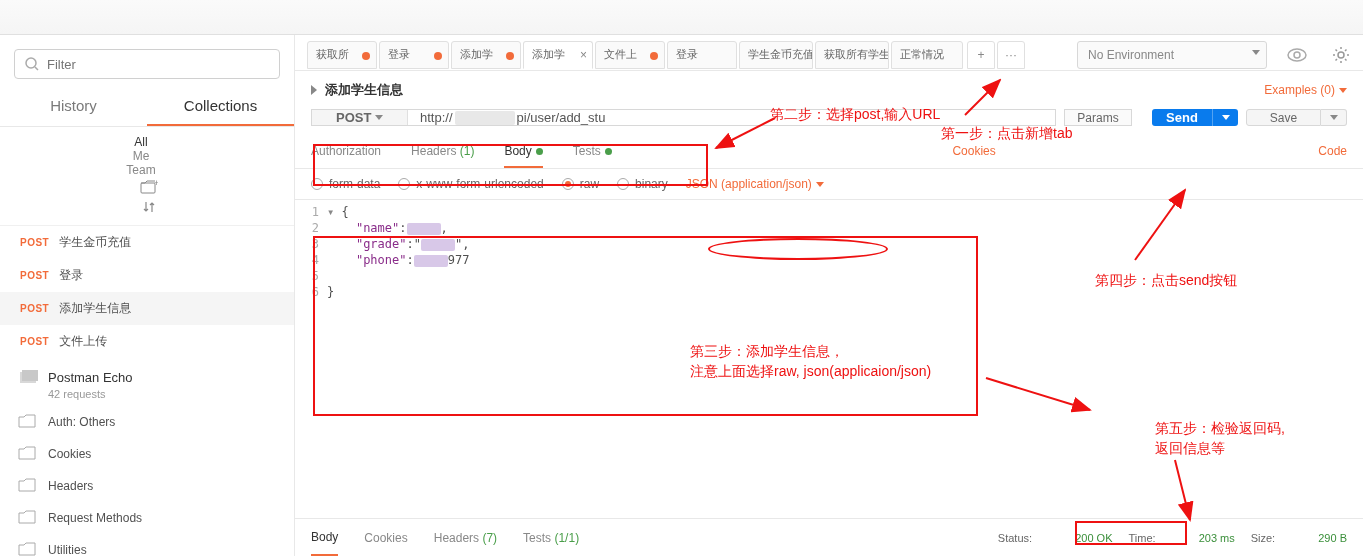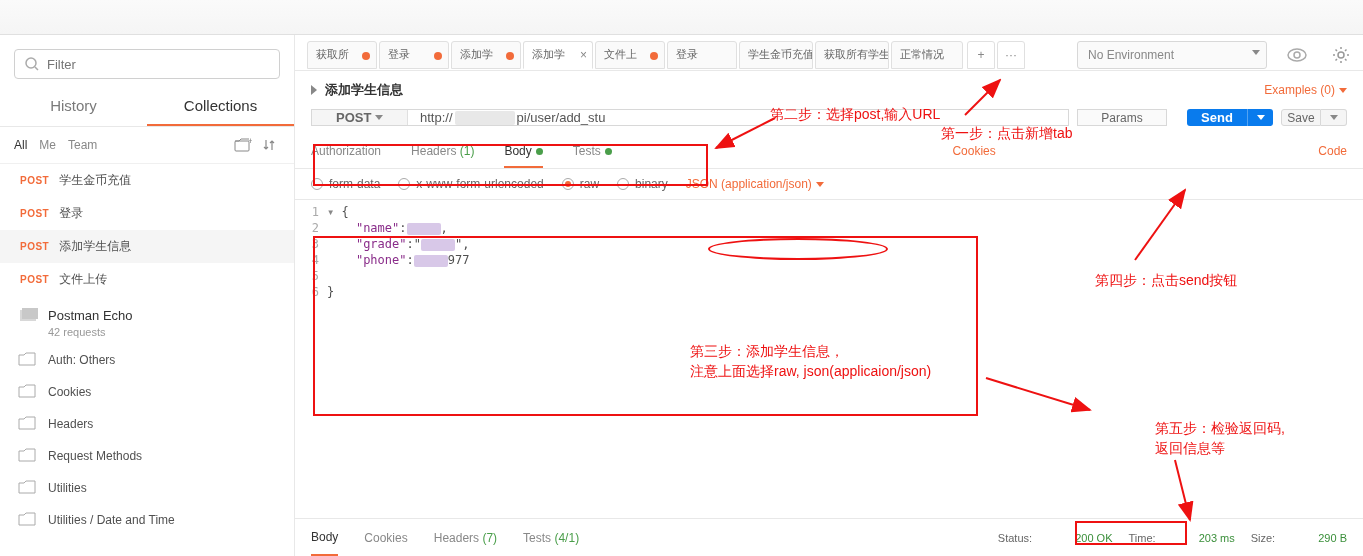--- a/index.html
+++ b/index.html
@@ -12,21 +12,21 @@
 .sidebar { position: absolute; left: 0; top: 35px; width: 295px; bottom: 0; border-right: 1px solid #e8e8e8; background: #fff; display: flex; flex-direction: column; }
 .filter-wrap { padding: 14px 14px 0 14px; }
 .filter { position: relative; }
 .filter input { width: 100%; height: 30px; padding: 6px 10px 6px 32px; border: 1px solid #d0d0d0; border-radius: 4px; font-size: 13px; color: #888; outline: none; }
 .filter .mag { position: absolute; left: 10px; top: 7px; }
 
 .side-tabs { display: flex; border-bottom: 1px solid #e8e8e8; margin-top: 8px; }
 .side-tab { flex: 1; text-align: center; padding: 10px 0; color: #7a7a7a; font-size: 15px; cursor: pointer; }
 .side-tab.active { color: #333; border-bottom: 2px solid #f26b3a; }
 
-.filter-row { display: flex; align-items: center; padding: 8px 14px; border-bottom: 1px solid #f0f0f0; color: #888; font-size: 12px; }
+.filter-row { display: flex; align-items: center; padding: 8px 14px; border-bottom: 1px solid #f0f0f0; color: #888; font-size: 12px; flex-direction: column; }
 .filter-row .f { margin-right: 12px; cursor: pointer; }
 .filter-row .f.active { color: #333; }
 .filter-row .spacer { flex: 1; }
 .iconbtn { width: 22px; height: 20px; display: inline-flex; align-items: center; justify-content: center; color: #888; cursor: pointer; margin-left: 4px; }
 
 .coll-list { flex: 1; overflow: auto; }
 .coll-item { display: flex; align-items: center; padding: 8px 14px 8px 20px; cursor: pointer; }
 .coll-item.active { background: #f5f5f5; }
 .coll-item .method { color: #f26b3a; font-size: 10px; font-weight: 700; margin-right: 10px; letter-spacing: 0.5px; }
 .coll-item .label { color: #505050; font-size: 12px; }
@@ -57,26 +57,26 @@
 .bc-row .tri { margin-right: 8px; color: #888; }
 .bc-row .bc-title { font-size: 13px; color: #333; font-weight: 600; }
 .bc-row .examples { margin-left: auto; color: #f26b3a; font-size: 12px; cursor: pointer; display: flex; align-items: center; gap: 4px; }
 
 
 .url-row { display: flex; align-items: stretch; padding: 0 16px 10px 16px; gap: 8px; }
 .method-url { display: flex; flex: 1; border: 1px solid #d8d8d8; }
 .method-sel { width: 96px; background: #f5f5f5; display: flex; align-items: center; justify-content: center; font-size: 13px; color: #666; font-weight: 600; cursor: pointer; position: relative; border-right: 1px solid #e0e0e0; }
 .url-input { flex: 1; padding: 0 12px; font-size: 13px; color: #555; display: flex; align-items: center; }
 .url-input .blur { display: inline-block; width: 60px; height: 14px; background: #e8e8e8; border-radius: 2px; margin: 0 2px; }
-.params-btn { width: 90px; border: 1px solid #d8d8d8; background: #fafafa; display: flex; align-items: center; justify-content: center; color: #666; cursor: pointer; }
+.params-btn { width: 68px; border: 1px solid #d8d8d8; background: #fafafa; display: flex; align-items: center; justify-content: center; color: #666; cursor: pointer; }
 .send-btn { display: flex; padding-left: 12px; }
 .send-btn .s { background: #097bed; color: #fff; width: 60px; display: flex; align-items: center; justify-content: center; font-size: 13px; font-weight: 600; cursor: pointer; border-radius: 3px 0 0 3px; }
 .send-btn .sd { background: #097bed; color: #fff; width: 26px; display: flex; align-items: center; justify-content: center; border-left: 1px solid rgba(255,255,255,.3); cursor: pointer; border-radius: 0 3px 3px 0; }
 .save-btn { display: flex; }
-.save-btn .sv { background: #f5f5f5; border: 1px solid #d8d8d8; width: 40px; display: flex; align-items: center; justify-content: center; color: #666; cursor: pointer; border-radius: 3px 0 0 3px; }
+.save-btn .sv { background: #f5f5f5; border: 1px solid #d8d8d8; width: 75px; display: flex; align-items: center; justify-content: center; color: #666; cursor: pointer; border-radius: 3px 0 0 3px; }
 .save-btn .svd { background: #f5f5f5; border: 1px solid #d8d8d8; border-left: none; width: 26px; display: flex; align-items: center; justify-content: center; color: #888; cursor: pointer; border-radius: 0 3px 3px 0; }
 
 
 .req-sec-tabs { display: flex; padding: 0 16px; border-bottom: 1px solid #e8e8e8; }
 .rstab { padding: 8px 0; margin-right: 30px; font-size: 12px; color: #888; cursor: pointer; position: relative; }
 .rstab .cnt { color: #4a9e4a; }
 .rstab .bdot { display: inline-block; width: 7px; height: 7px; border-radius: 4px; background: #4a9e4a; margin-left: 4px; vertical-align: middle; }
 .rstab.active { color: #333; border-bottom: 2px solid #f26b3a; }
 .rstab-right { margin-left: auto; color: #f26b3a; cursor: pointer; padding: 8px 0; margin-right: 12px; }
 
@@ -356,21 +356,21 @@
       <div>&nbsp;&nbsp;&nbsp;&nbsp;<span class="k">"phone"</span>:<span class="blur2"></span><span>977</span></div>
       <div>&nbsp;</div>
       <div>}</div>
     </div>
   </div>
 
   <div class="resp-bar">
     <div class="resp-tab active">Body</div>
     <div class="resp-tab">Cookies</div>
     <div class="resp-tab"><span>Headers</span> <span class="cnt">(7)</span></div>
-    <div class="resp-tab"><span>Tests</span> <span class="cnt">(4/1)</span></div>
+    <div class="resp-tab"><span>Tests</span> <span class="cnt">(1/1)</span></div>
     <div class="status-right">
       <span><span>Status:</span> <span class="val">200 OK</span></span>
       <span><span>Time:</span> <span class="val">203 ms</span></span>
       <span><span>Size:</span> <span class="val">290 B</span></span>
     </div>
   </div>
 </div>
 
 <div class="redbox" style="left:313px; top:144px; width:395px; height:42px;"></div>
 <div class="redbox" style="left:313px; top:236px; width:665px; height:180px;"></div>

